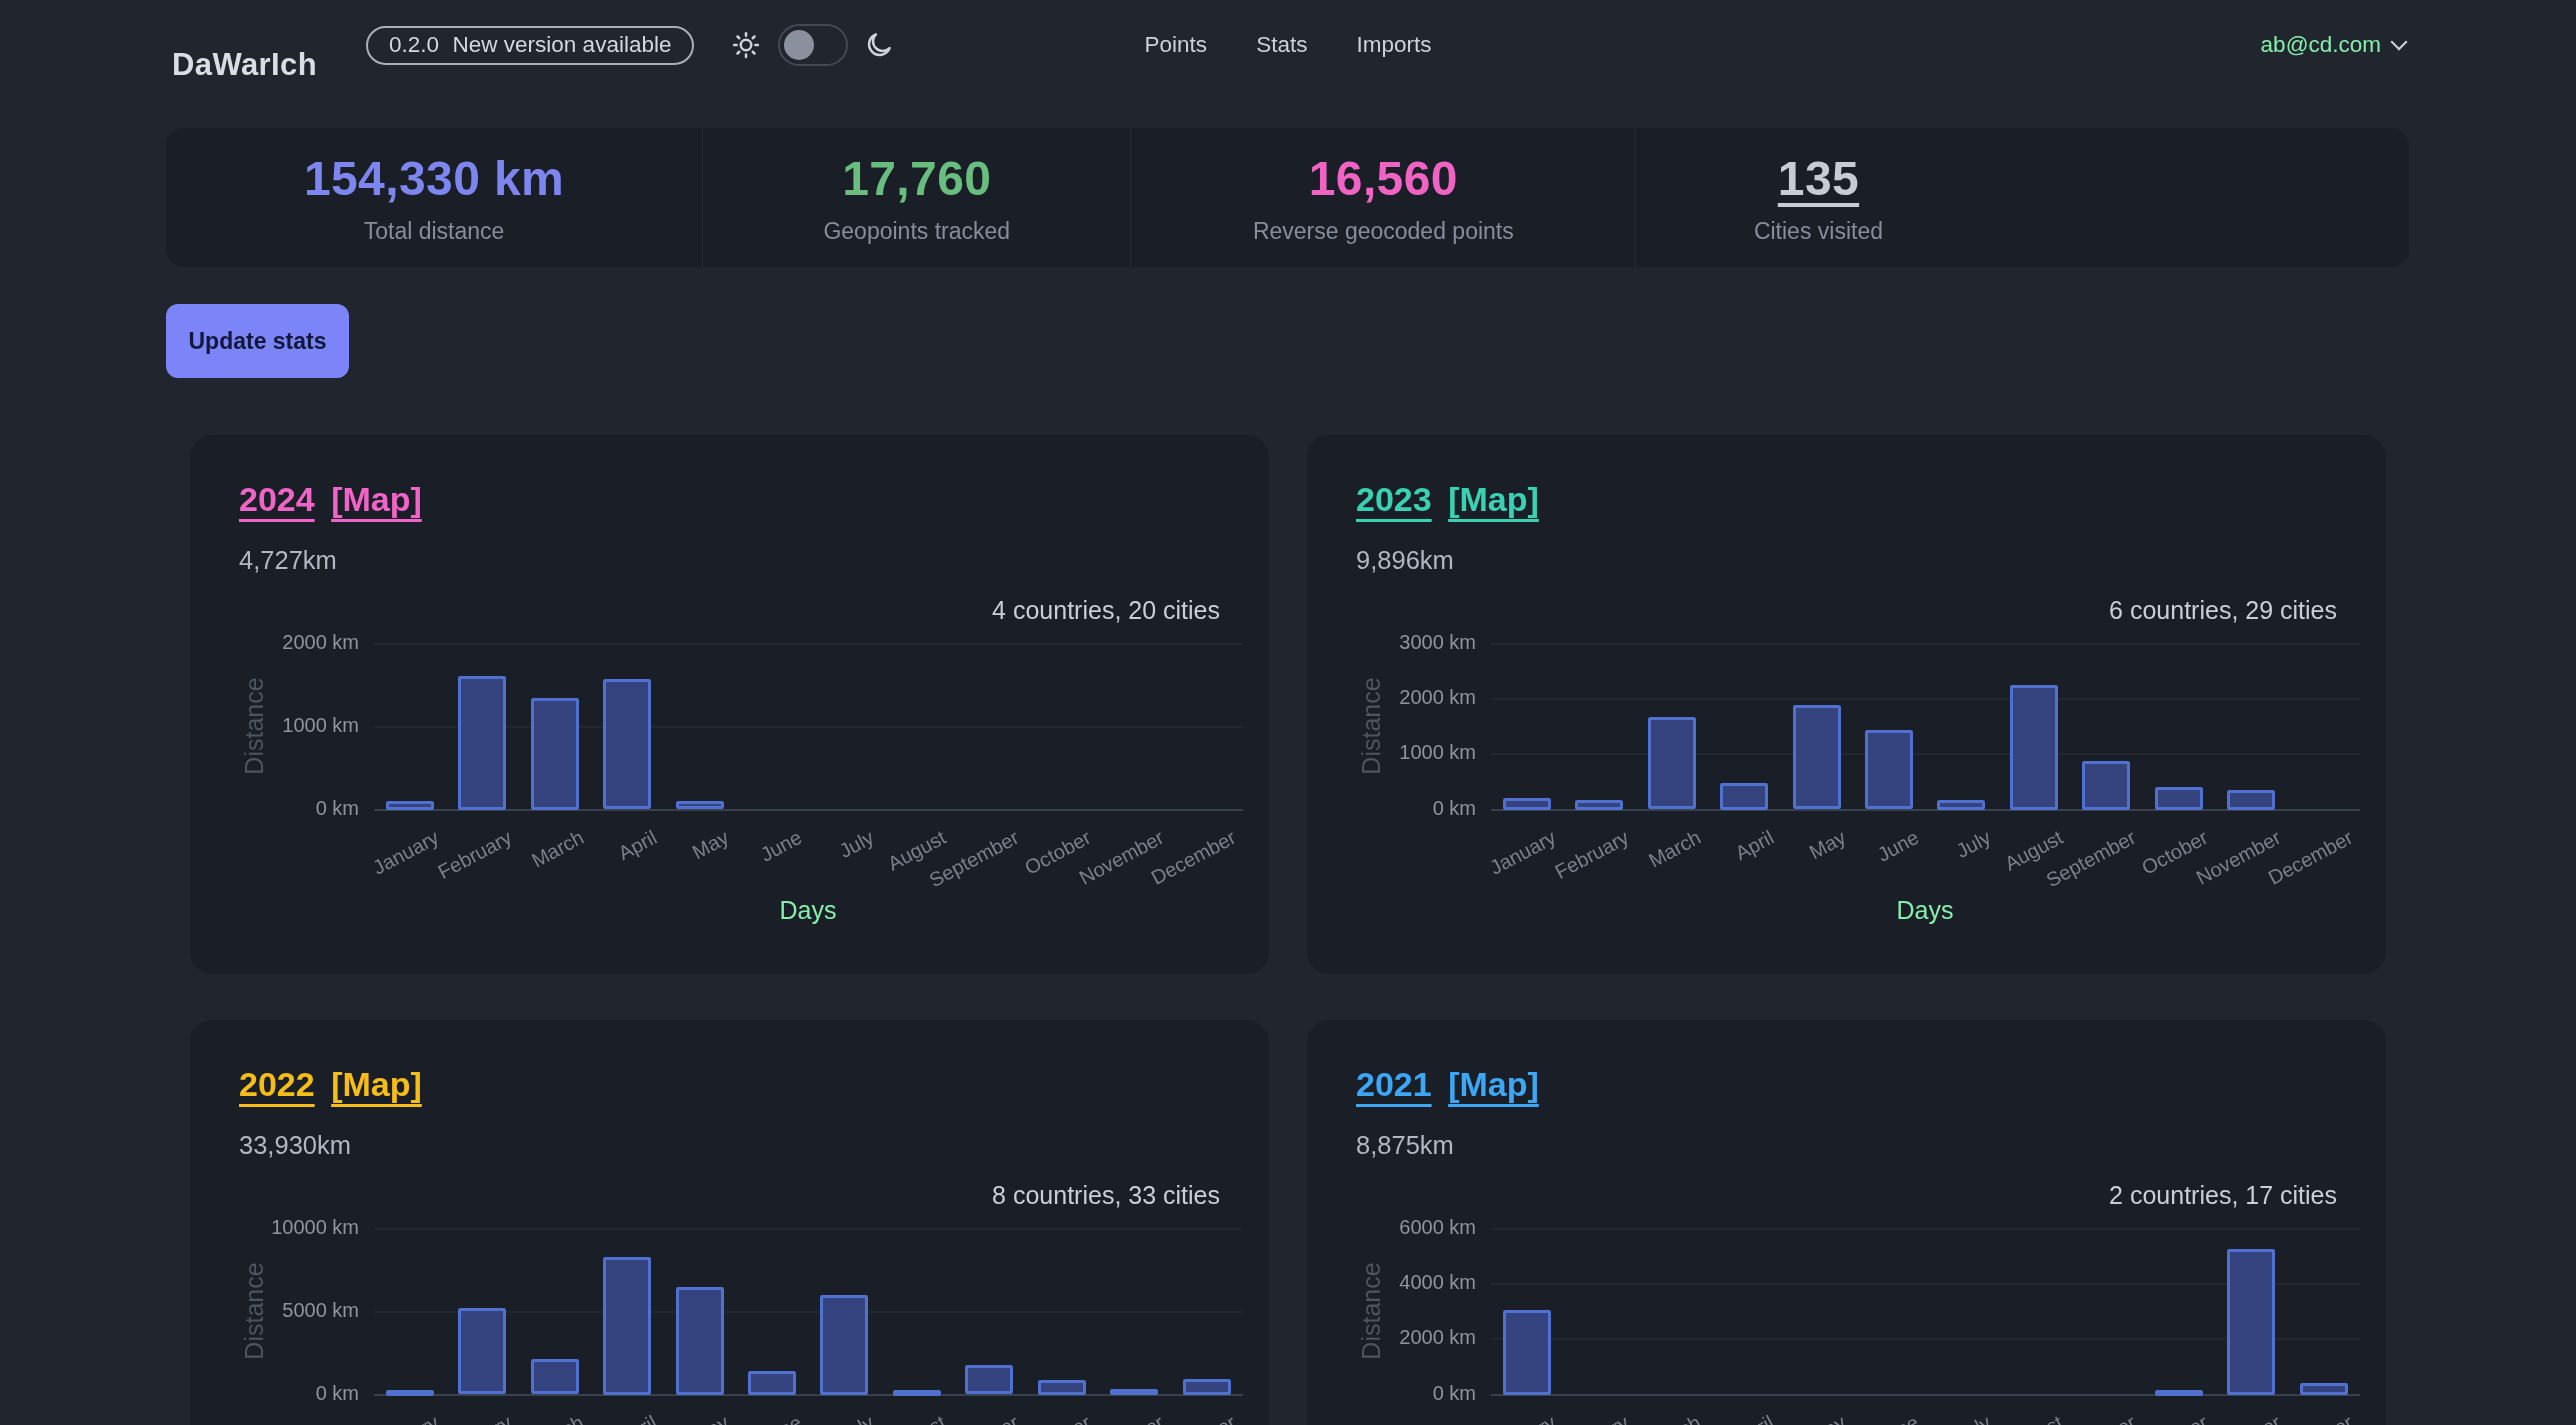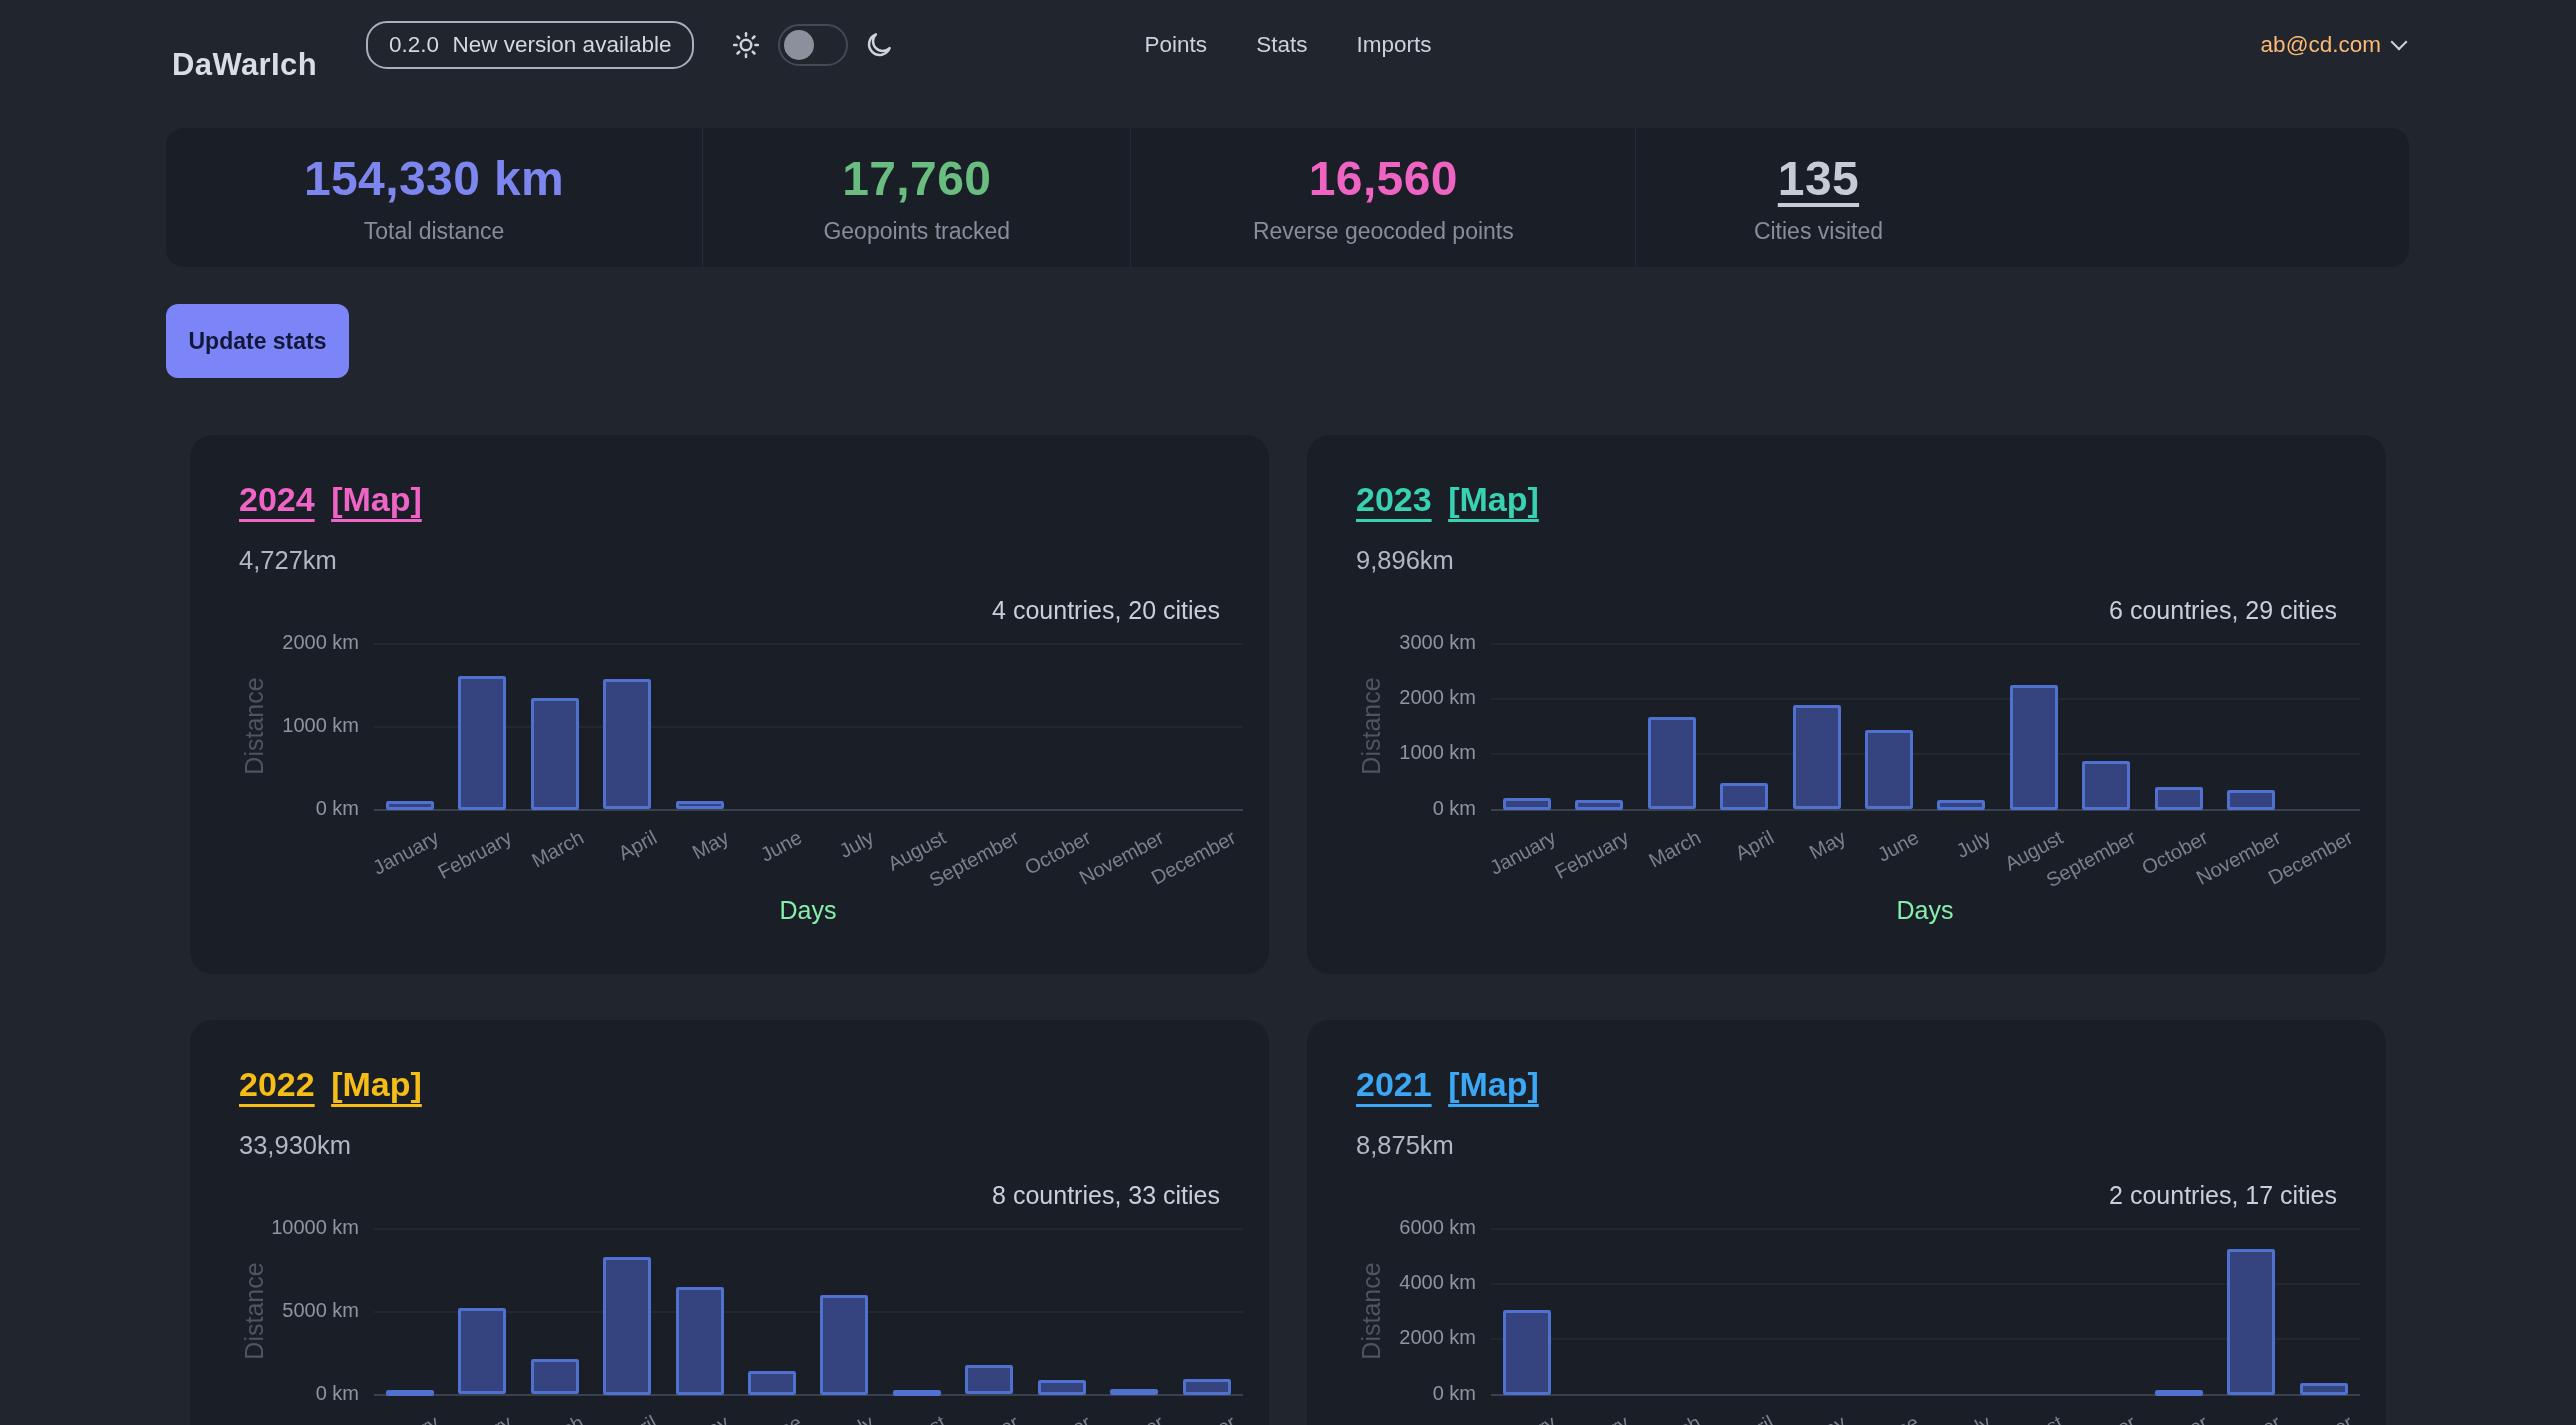--- a/index.html
+++ b/index.html
@@ -2,31 +2,31 @@
 <html style="font-size:12px"><head>
 <meta charset="utf-8">
 <style>
   * { box-sizing: border-box; margin: 0; padding: 0; }
   html,body { width: 2576px; height: 1425px; overflow: hidden; background: #20252e;
     font-family: "Liberation Sans", sans-serif; color: #cdd2db; }
 
   
   .header { height: 90px; display: flex; align-items: center; padding: 0 171px 0 172px; position: relative; }
   .logo { font-size: 31px; font-weight: 700; color: #d9dde4; letter-spacing: 0.4px; cursor: pointer; margin-top: 40px; }
-  .badge { display: flex; align-items: center; gap: 13.5px; height: 48px; padding: 0 21px; margin-left: 49px;
+  .badge { display: flex; align-items: center; gap: 13.5px; height: 39px; padding: 0 21px; margin-left: 49px;
     border: 2.2px solid #aab0bb; border-radius: 21px; font-size: 22.5px; color: #d4d8e0; white-space: nowrap; }
   .theme { display: flex; align-items: center; margin-left: 37px; gap: 16.5px; }
   .icon-svg { display: block; }
   .toggle { width: 70px; height: 42px; border: 2.2px solid #9ba1ac33; outline: none;
     border: 2.2px solid #434a55; border-radius: 22.5px; background: #20252e; position: relative; cursor: pointer; }
   .knob { width: 30px; height: 30px; border-radius: 50%; background: #8a919c; position: absolute; left: 4.5px; top: 3.7px; }
   .nav { position: absolute; left: 50%; transform: translateX(-50%); display: flex; gap: 49px; }
   .nav a { font-size: 22.5px; color: #ccd1da; text-decoration: none; cursor: pointer; }
   .user { margin-left: auto; display: flex; align-items: center; gap: 12px; cursor: pointer; }
-  .user span { font-size: 22.5px; color: #fdba74; }
+  .user span { font-size: 22.5px; color: #86efac; }
   .chev { width: 12px; height: 12px; border-right: 2.2px solid #ccd1da; border-bottom: 2.2px solid #ccd1da;
     transform: rotate(45deg); margin-top: -6px; }
 
   
   .stats { margin: 38px 0 0 166px; width: 2243px; height: 139px; background: #1a1f27;
     border-radius: 18px; display: flex; }
   .stat { display: flex; flex-direction: column; align-items: center; justify-content: center; gap: 12px; }
   .stat + .stat { border-left: 1.5px solid #262c36; }
   .stat-value { font-size: 48px; font-weight: 700; letter-spacing: 0.4px; }
   .stat-value.u { text-decoration: underline; text-decoration-thickness: 3.7px; text-underline-offset: 7.5px; cursor: pointer; }

